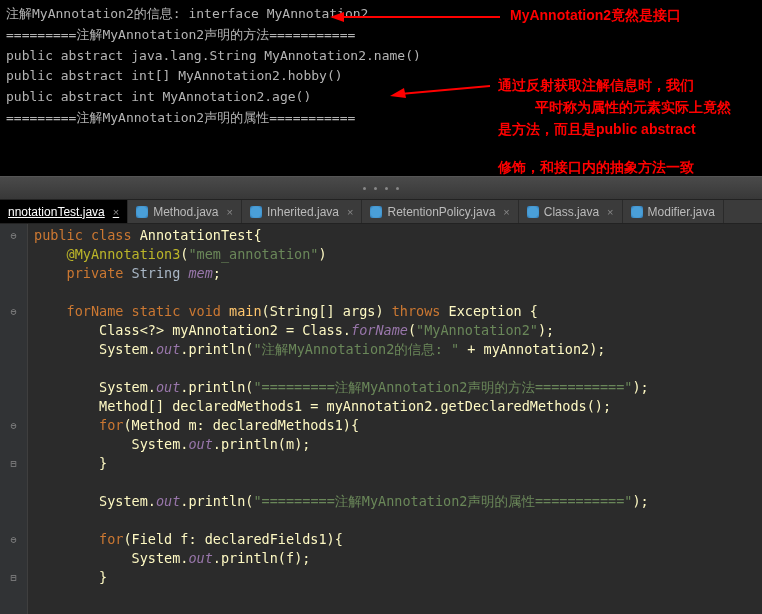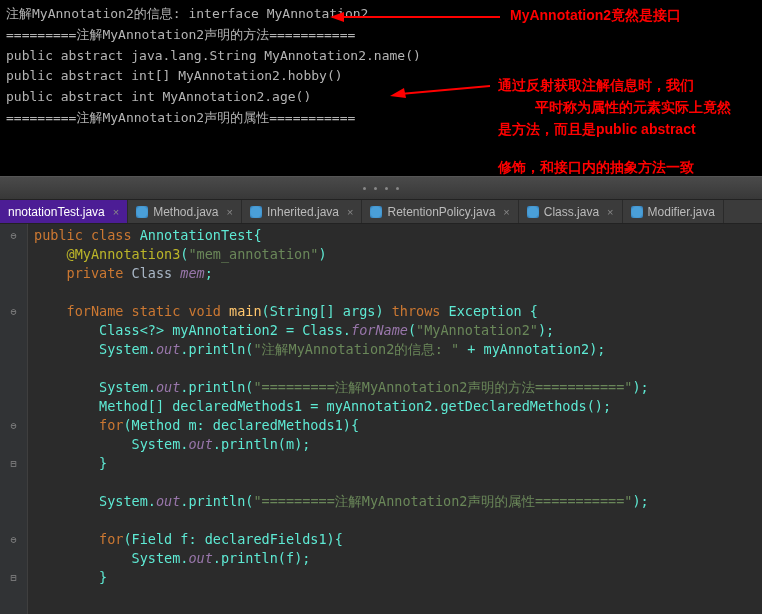--- a/index.html
+++ b/index.html
@@ -76,22 +76,23 @@
   padding: 0 8px;
   font-size: 12px;
   color: #bbb;
   border-right: 1px solid #2a2a2a;
   background: #3b3b3b;
   cursor: pointer;
   white-space: nowrap;
   font-family: "Segoe UI", sans-serif;
 }
 .tab.active {
-  background: #4c1d95;
+  background: #000000;
   color: #fff;
+  text-decoration: underline;
 }
 .tab-icon {
   width: 12px;
   height: 12px;
   display: inline-block;
   border-radius: 2px;
 }
 .icon-c { background: radial-gradient(circle, #4a9fd8 60%, #2a6fa8); }
 .tab-close { color: #888; font-size: 11px; margin-left: 3px; }
 .editor {
@@ -119,21 +120,21 @@
   padding: 2px 0 2px 6px;
   font-size: 13.5px;
   line-height: 19px;
 }
 .code-line { white-space: pre; height: 19px; }
 .kw { color: #cc7832; }
 .annotation { color: #bbb529; }
 .str { color: #6a8759; }
 .method { color: #ffc66d; }
 .field { color: #9876aa; font-style: italic; }
-.ident { color: #5eead4; }
+.ident { color: #fef9c3; }
 .static-field { color: #9876aa; font-style: italic; }
 .type { color: #a9b7c6; }
 </style>
 </head>
 <body>
 
 <div class="console">
   <div class="console-line">注解MyAnnotation2的信息: interface MyAnnotation2</div>
   <div class="console-line">=========注解MyAnnotation2声明的方法===========</div>
   <div class="console-line">public abstract java.lang.String MyAnnotation2.name()</div>
@@ -218,21 +219,21 @@
     <div class="gutter-mark"></div>
     <div class="gutter-mark"></div>
     <div class="gutter-mark fold">⊖</div>
     <div class="gutter-mark"></div>
     <div class="gutter-mark fold">⊟</div>
     <div class="gutter-mark"></div>
   </div>
   <div class="code">
     <div class="code-line"><span class="kw">public class </span><span class="ident">AnnotationTest</span><span class="ident">{</span></div>
     <div class="code-line"><span class="ident">    </span><span class="annotation">@MyAnnotation3</span><span class="ident">(</span><span class="str">"mem_annotation"</span><span class="ident">)</span></div>
-    <div class="code-line"><span class="ident">    </span><span class="kw">private </span><span class="type">Class </span><span class="field">mem</span><span class="ident">;</span></div>
+    <div class="code-line"><span class="ident">    </span><span class="kw">private </span><span class="type">String </span><span class="field">mem</span><span class="ident">;</span></div>
     <div class="code-line"></div>
     <div class="code-line"><span class="ident">    </span><span class="kw">forName static void </span><span class="method">main</span><span class="ident">(String[] args) </span><span class="kw">throws </span><span class="ident">Exception {</span></div>
     <div class="code-line"><span class="ident">        </span><span class="ident">Class&lt;?&gt; myAnnotation2 = Class.</span><span class="static-field">forName</span><span class="ident">(</span><span class="str">"MyAnnotation2"</span><span class="ident">);</span></div>
     <div class="code-line"><span class="ident">        </span><span class="ident">System.</span><span class="static-field">out</span><span class="ident">.println(</span><span class="str">"注解MyAnnotation2的信息: "</span><span class="ident"> + myAnnotation2);</span></div>
     <div class="code-line"></div>
     <div class="code-line"><span class="ident">        </span><span class="ident">System.</span><span class="static-field">out</span><span class="ident">.println(</span><span class="str">"=========注解MyAnnotation2声明的方法==========="</span><span class="ident">);</span></div>
     <div class="code-line"><span class="ident">        </span><span class="ident">Method[] declaredMethods1 = myAnnotation2.getDeclaredMethods();</span></div>
     <div class="code-line"><span class="ident">        </span><span class="kw">for</span><span class="ident">(Method m: declaredMethods1){</span></div>
     <div class="code-line"><span class="ident">            </span><span class="ident">System.</span><span class="static-field">out</span><span class="ident">.println(</span><span class="ident">m</span><span class="ident">);</span></div>
     <div class="code-line"><span class="ident">        </span><span class="ident">}</span></div>

